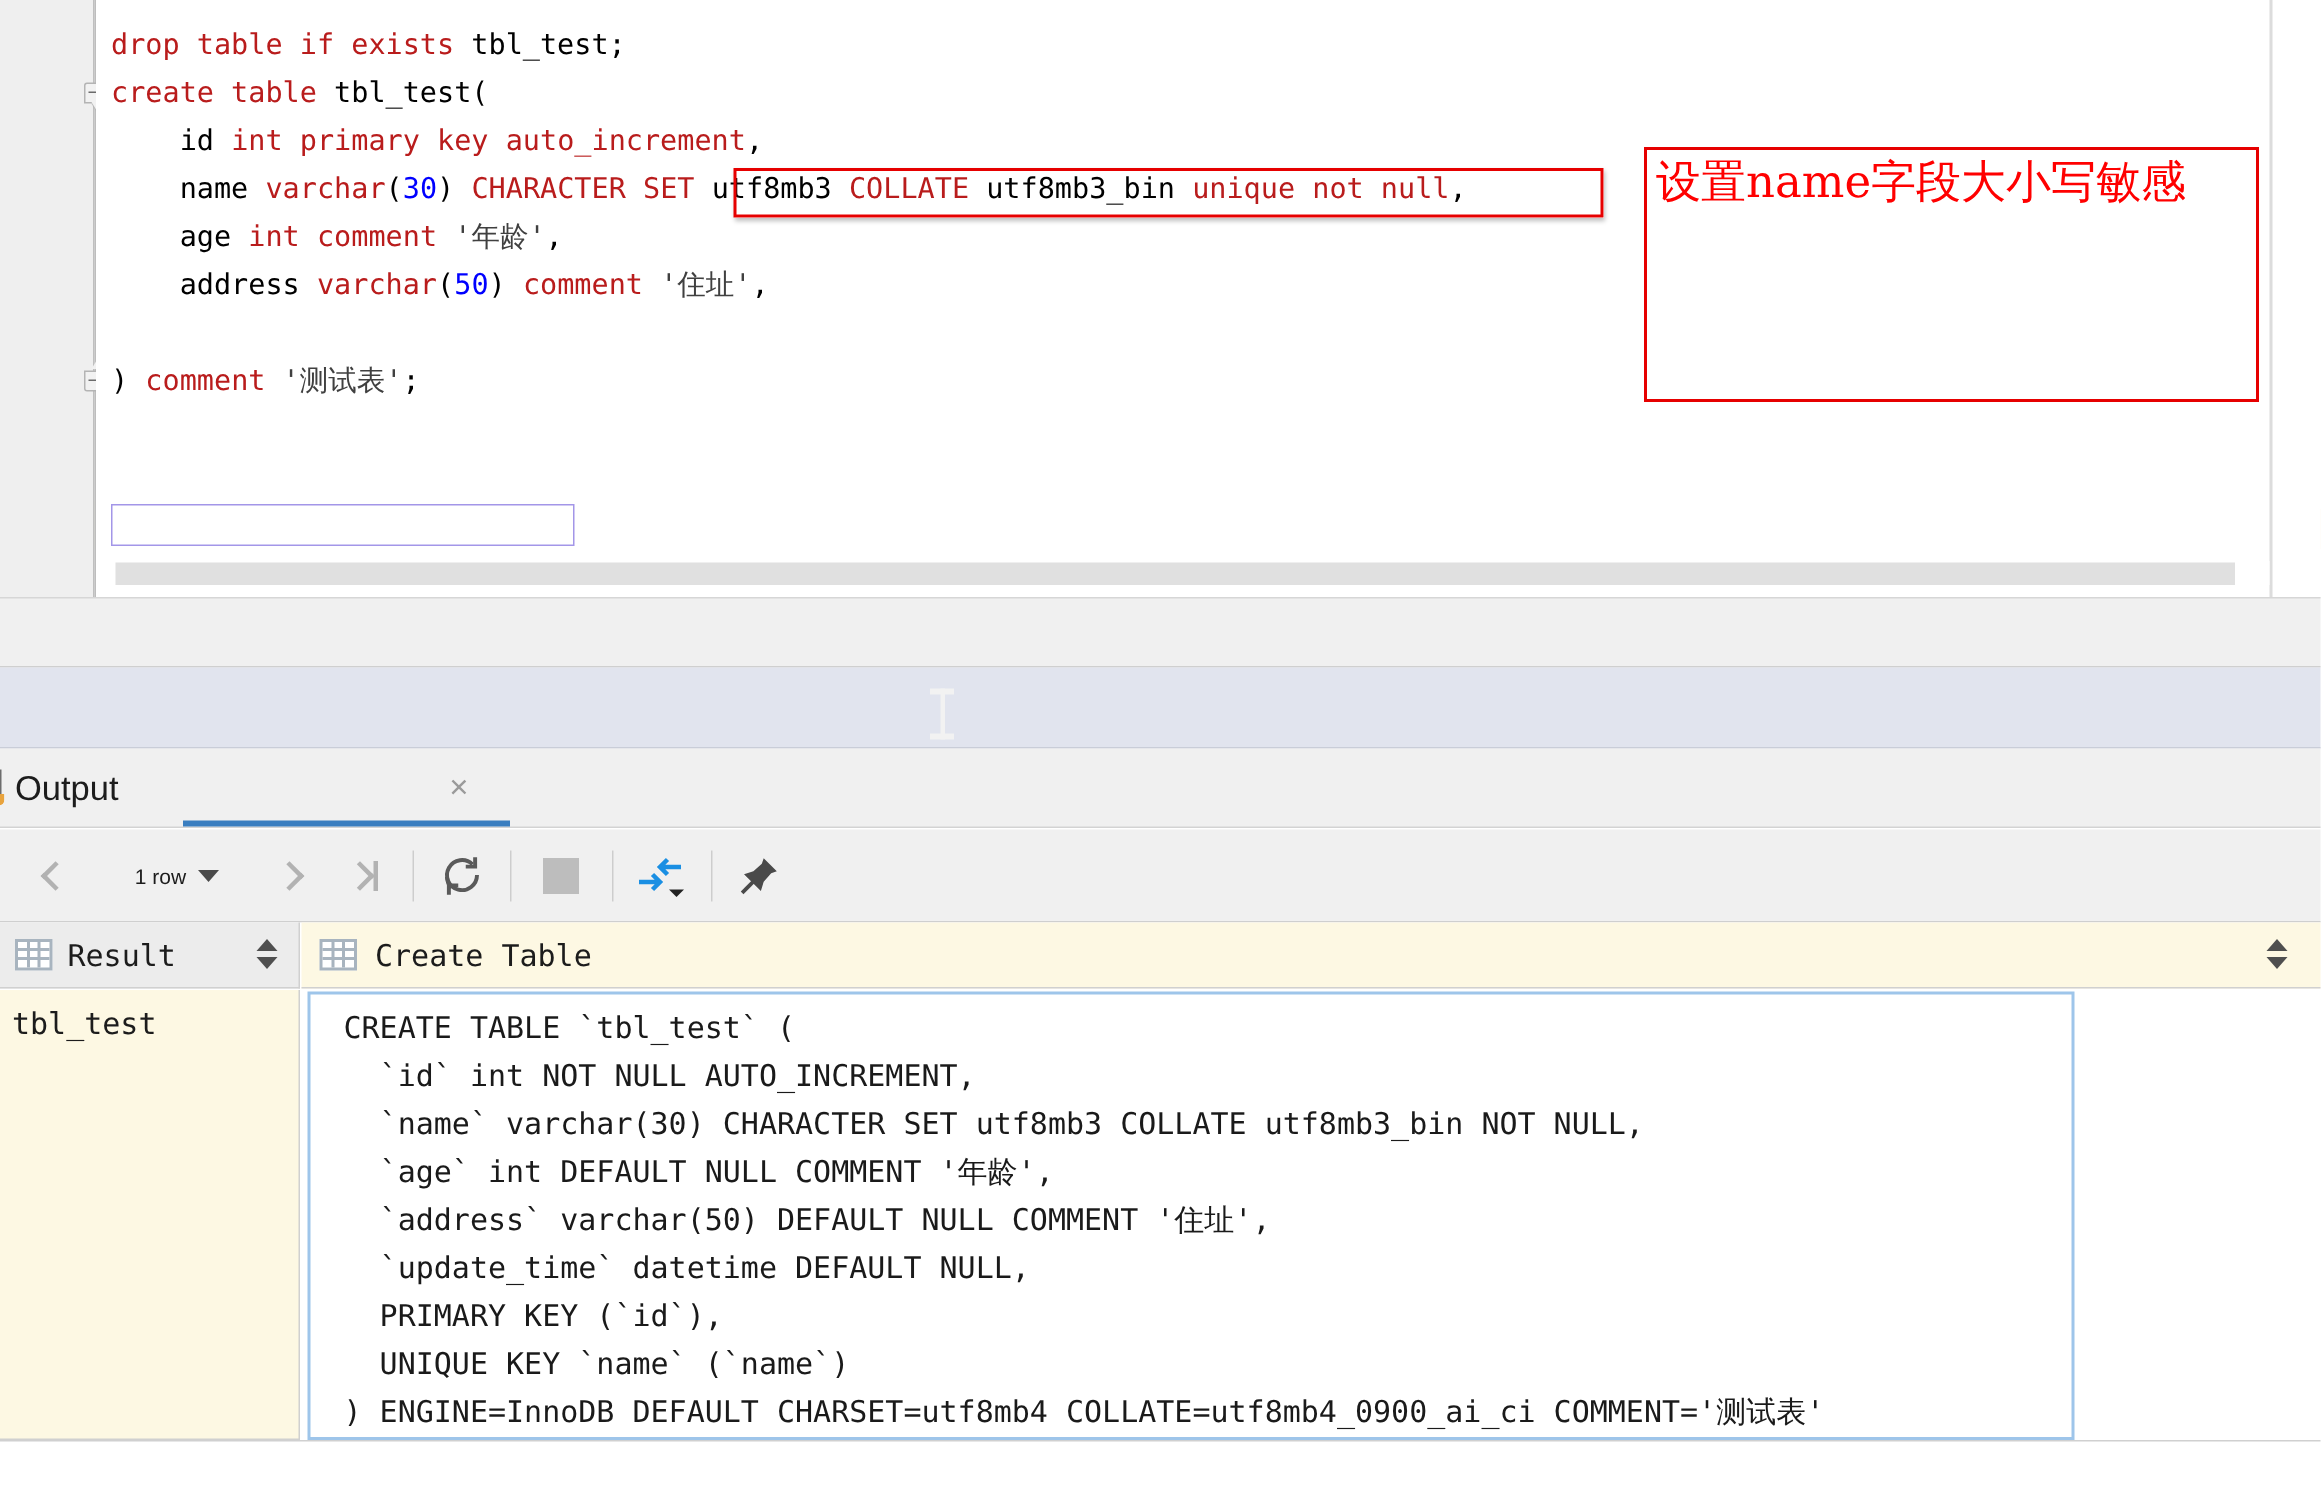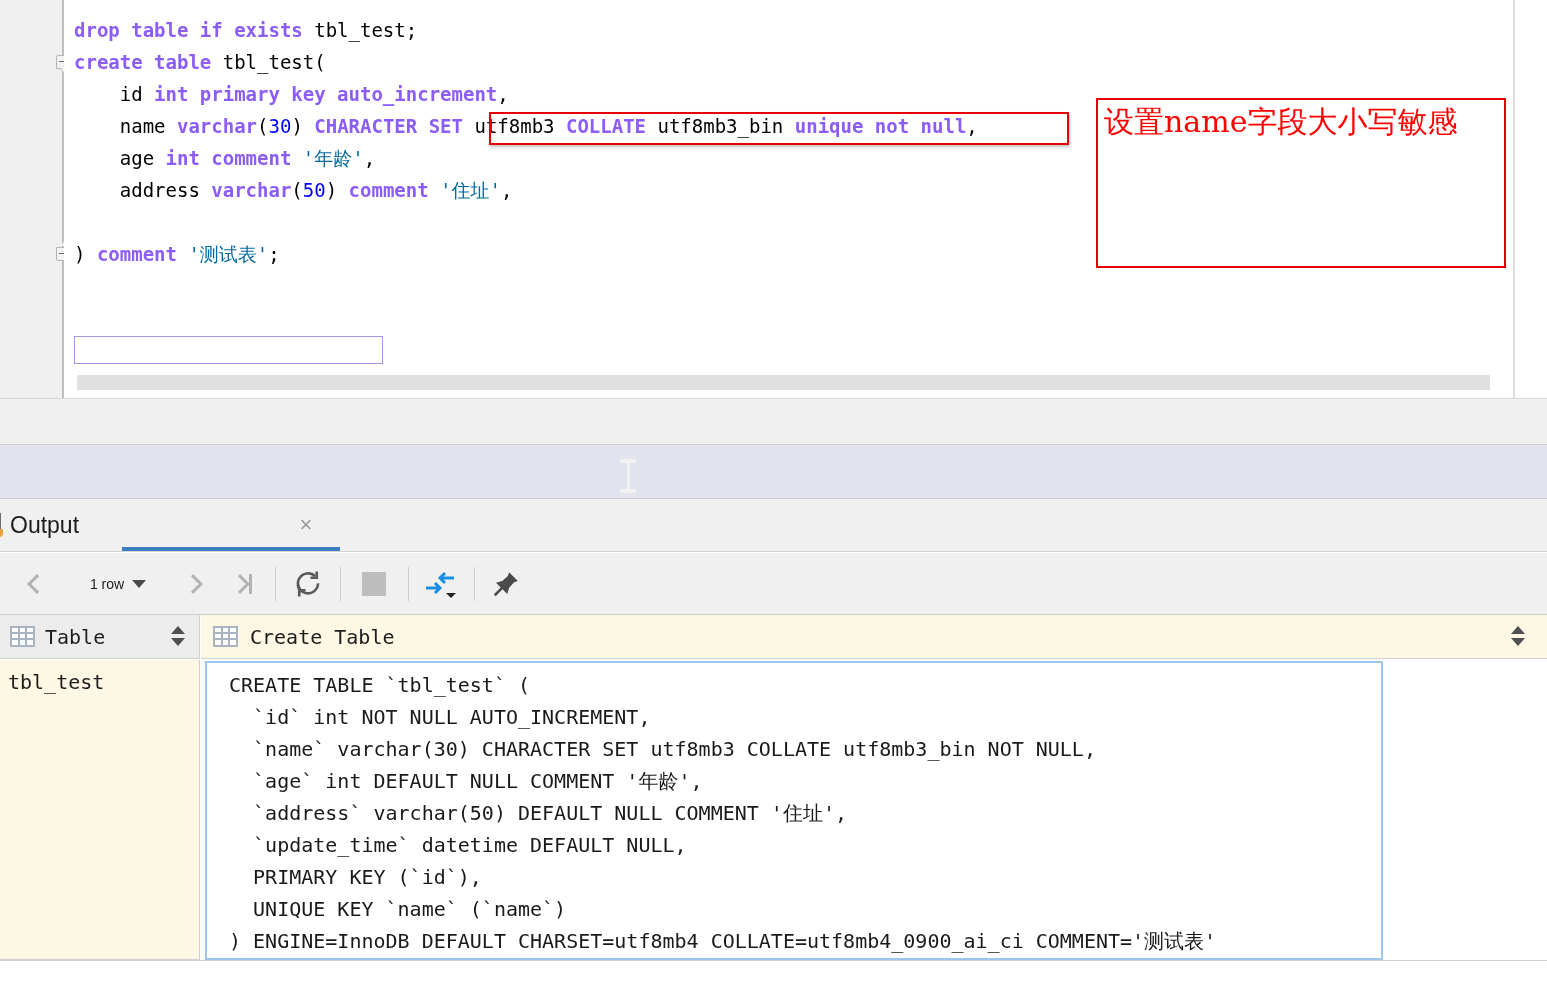--- a/index.html
+++ b/index.html
@@ -68,23 +68,23 @@
     position: absolute;
     left: 10px;
     height: 32px;
     line-height: 32px;
     white-space: pre;
     font-family: "DejaVu Sans Mono", "Liberation Mono", monospace;
     font-size: 19px;
     color: #000000;
     letter-spacing: 0px;
   }
-  .kw  { color: #8b5cf6; font-weight: bold; }
+  .kw  { color: #b91c1c; font-weight: normal; }
   .num { color: #0000ff; }
-  .str { color: #0369a1; }
+  .str { color: #404040; }
   .pln { color: #000000; }
 
   #highlight-row {
     position: absolute;
     left: 0; top: 334px; width: 1547px; height: 32px;
     background: #fdf8e3;
   }
   #editor-caret-box {
     position: absolute;
     left: 74px; top: 336px;
@@ -461,21 +461,21 @@
       <path d="M9.5 14.5 L3 21" stroke="#4a4a4a" stroke-width="2"></path>
     </svg>
   </div>
 
 </div>
 
 <div id="grid">
 
   <div id="col-head-table">
     <span class="grid-icon"></span>
-    <span class="col-title">Table</span>
+    <span class="col-title">Result</span>
     <span class="sorter" id="sorter-table">
       <span class="up"></span>
         <span class="dn"></span>
     </span>
   </div>
 
   <div id="col-head-create">
     <span class="grid-icon"></span>
     <span class="col-title">Create Table</span>
     <span class="sorter" id="sorter-create">

